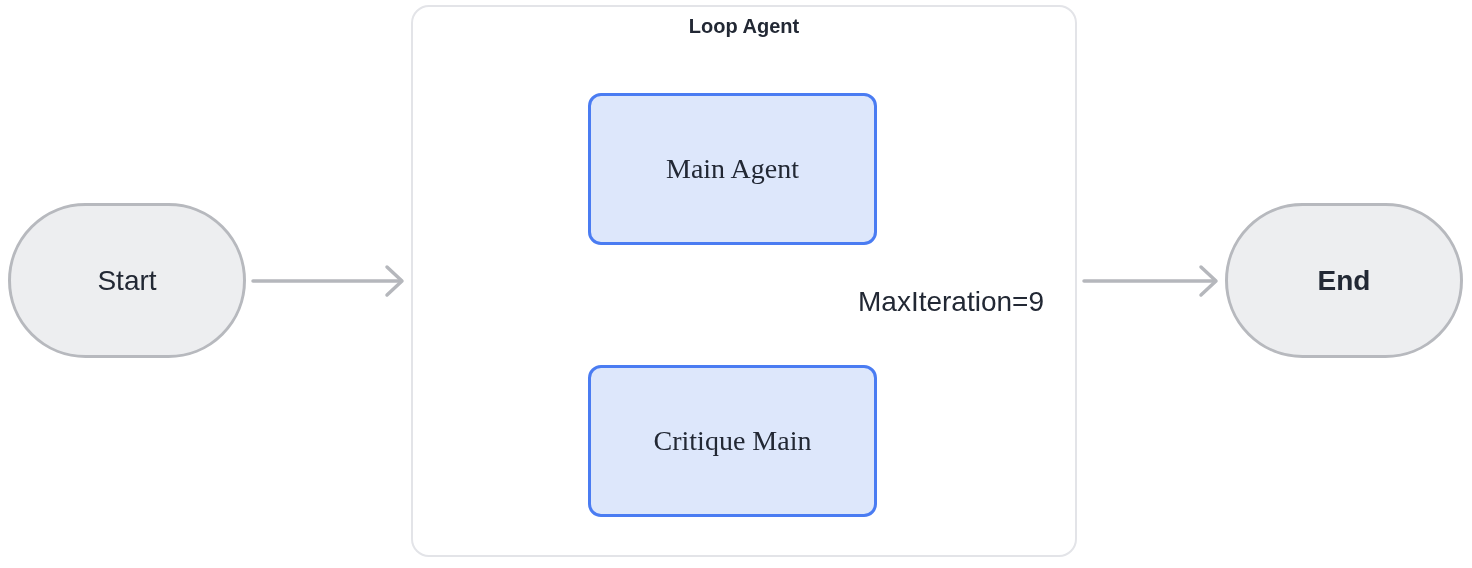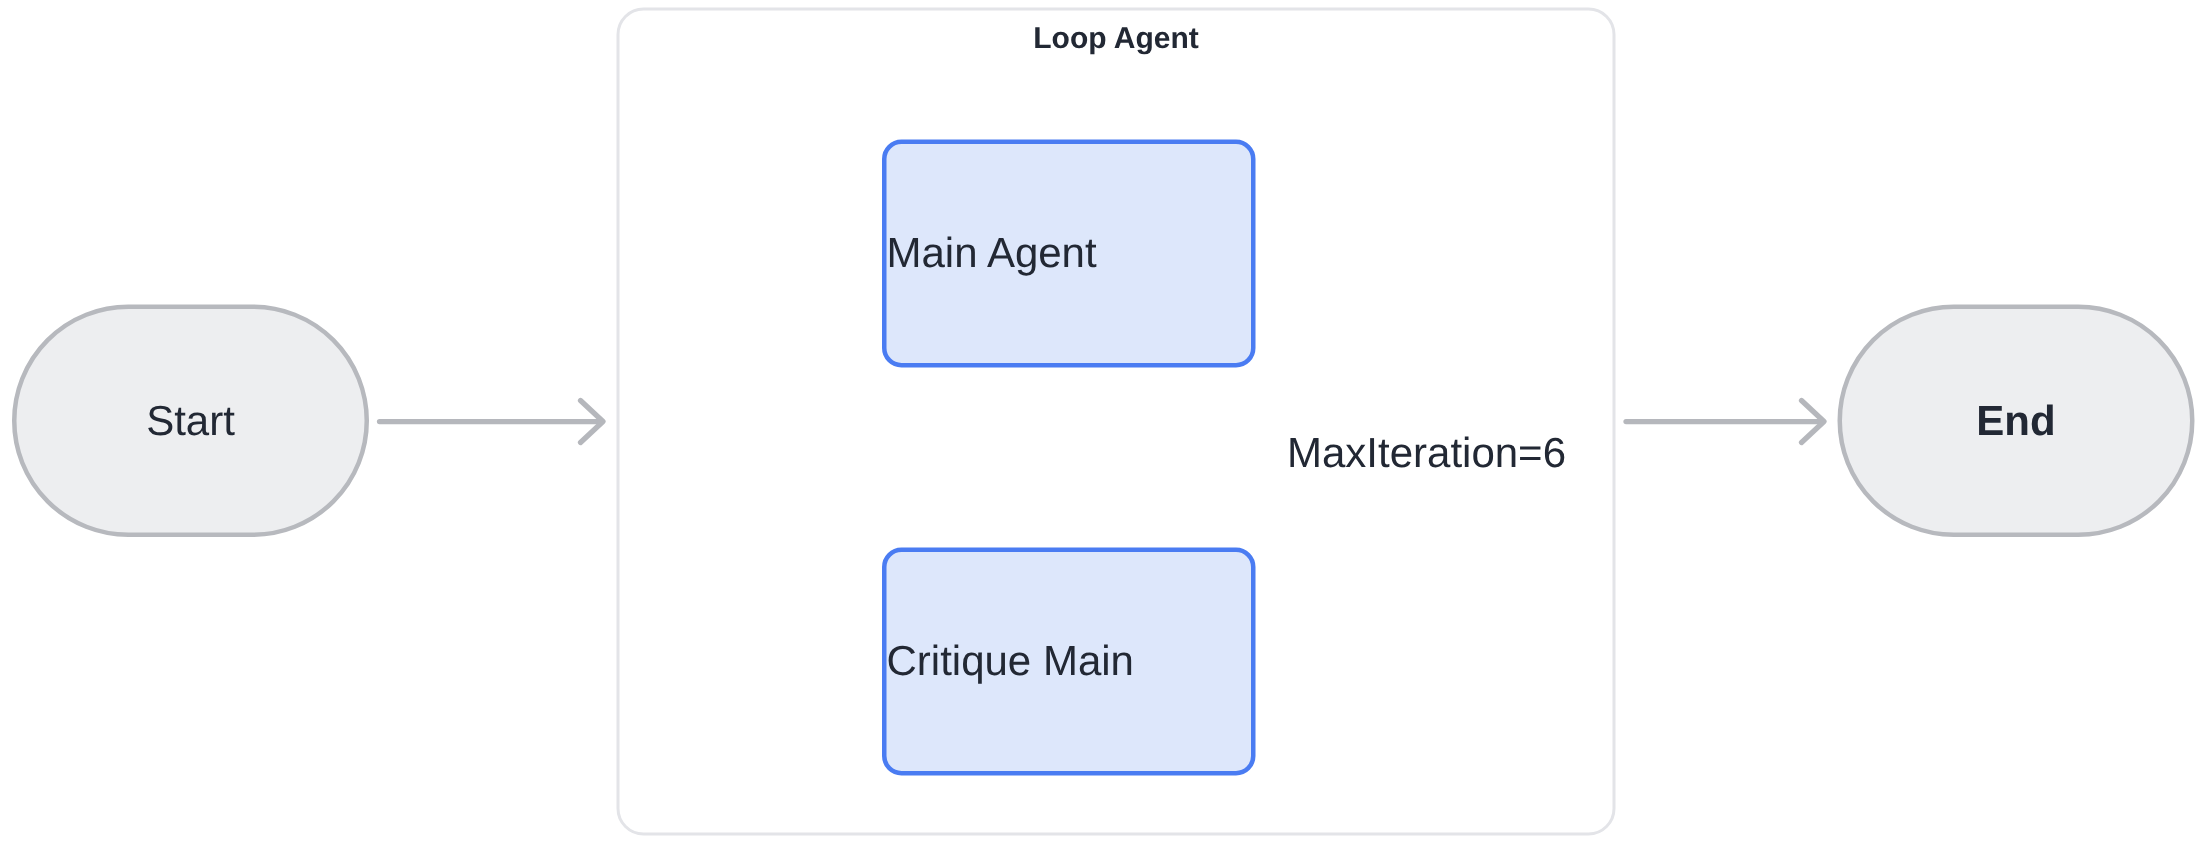--- a/index.html
+++ b/index.html
@@ -70,30 +70,31 @@
     align-items: center;
     justify-content: center;
     font-size: 28px;
   }
   .terminal.start { left: 8px;    top: 203px; }
   .terminal.end   { left: 1225px; top: 203px; font-weight: bold; }
   
   .agent-box {
     position: absolute;
     left: 588px;
-    width: 249px;
+    width: 289px;
     height: 152px;
     box-sizing: border-box;
     background: var(--agent-fill, #dde7fb);
     border: 3px solid var(--agent-border, #4a7cf2);
     border-radius: 13px;
     display: flex;
     align-items: center;
-    justify-content: flex-start;
+    justify-content: center;
     font-size: 28px;
+    font-family: Liberation Serif, serif;
   }
   .agent-box.main     { top: 93px; }
   .agent-box.critique { top: 365px; }
   
   .edge-label {
     position: absolute;
     left: 841px;
     top: 286px;
     width: 220px;
     text-align: center;
@@ -143,15 +144,15 @@
   </div>
 
   <div class="agent-box critique">
     <span>Critique Main</span>
   </div>
 
   <div class="terminal end">
     <span>End</span>
   </div>
 
-  <div class="edge-label">MaxIteration=6</div>
+  <div class="edge-label">MaxIteration=9</div>
 
 </div>
 
 </body></html>

